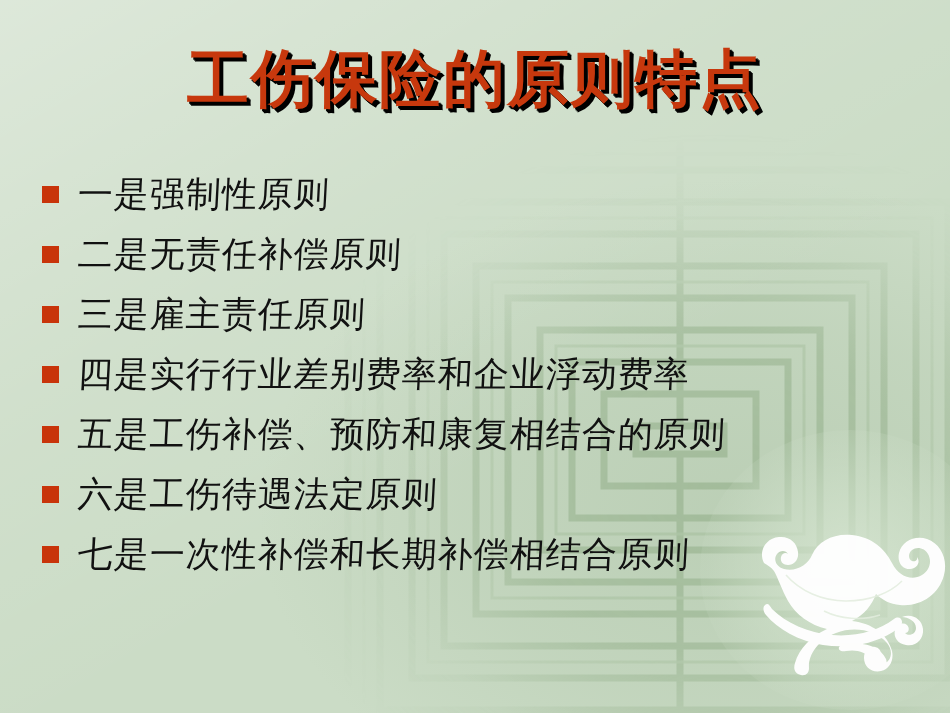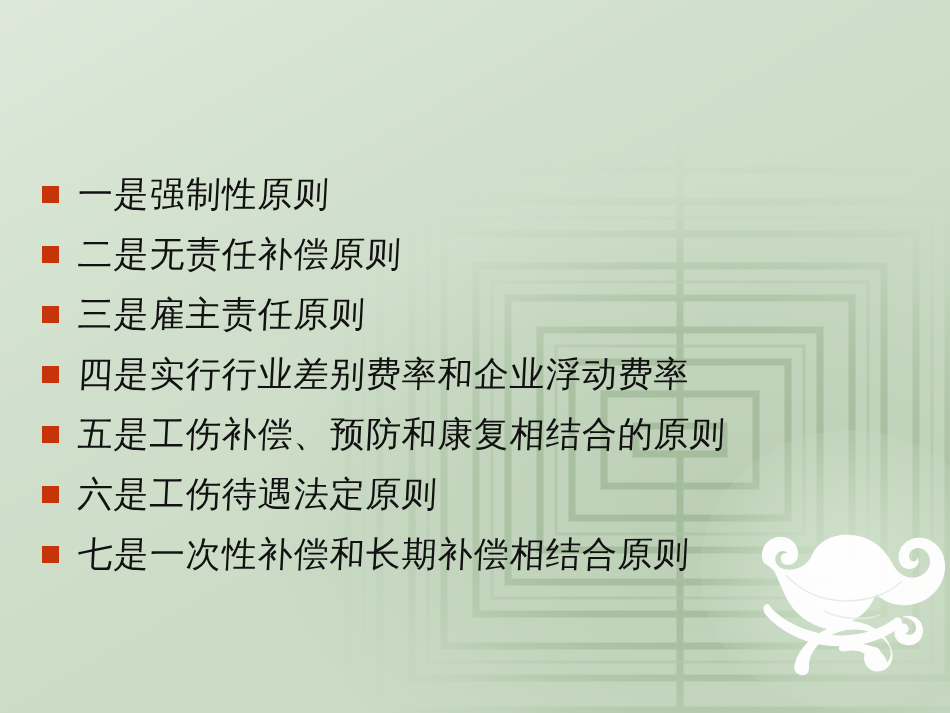--- a/index.html
+++ b/index.html
@@ -210,20 +210,21 @@
                  C124,162 123,158 120,154 C114,147 104,144 94,146
                  C89,147 86,145 87,142 C88,140 92,141 96,140 Z"></path>
       </g>
       <g fill="none" stroke="#e4eee0" stroke-width="1.6" opacity="0.85">
         <path d="M34,70 C48,86 70,96 94,96 C118,96 138,88 150,76"></path>
         <path d="M72,106 C88,114 110,116 128,110"></path>
       </g>
     </svg>
   </div>
 
+  <div class="title">工伤保险的原则特点</div>
 
   <div class="bullets">
 
     <div class="bullet-row">
       <span class="bullet-marker"></span>
       <span class="bullet-text">一是强制性原则</span>
     </div>
 
     <div class="bullet-row">
       <span class="bullet-marker"></span>

